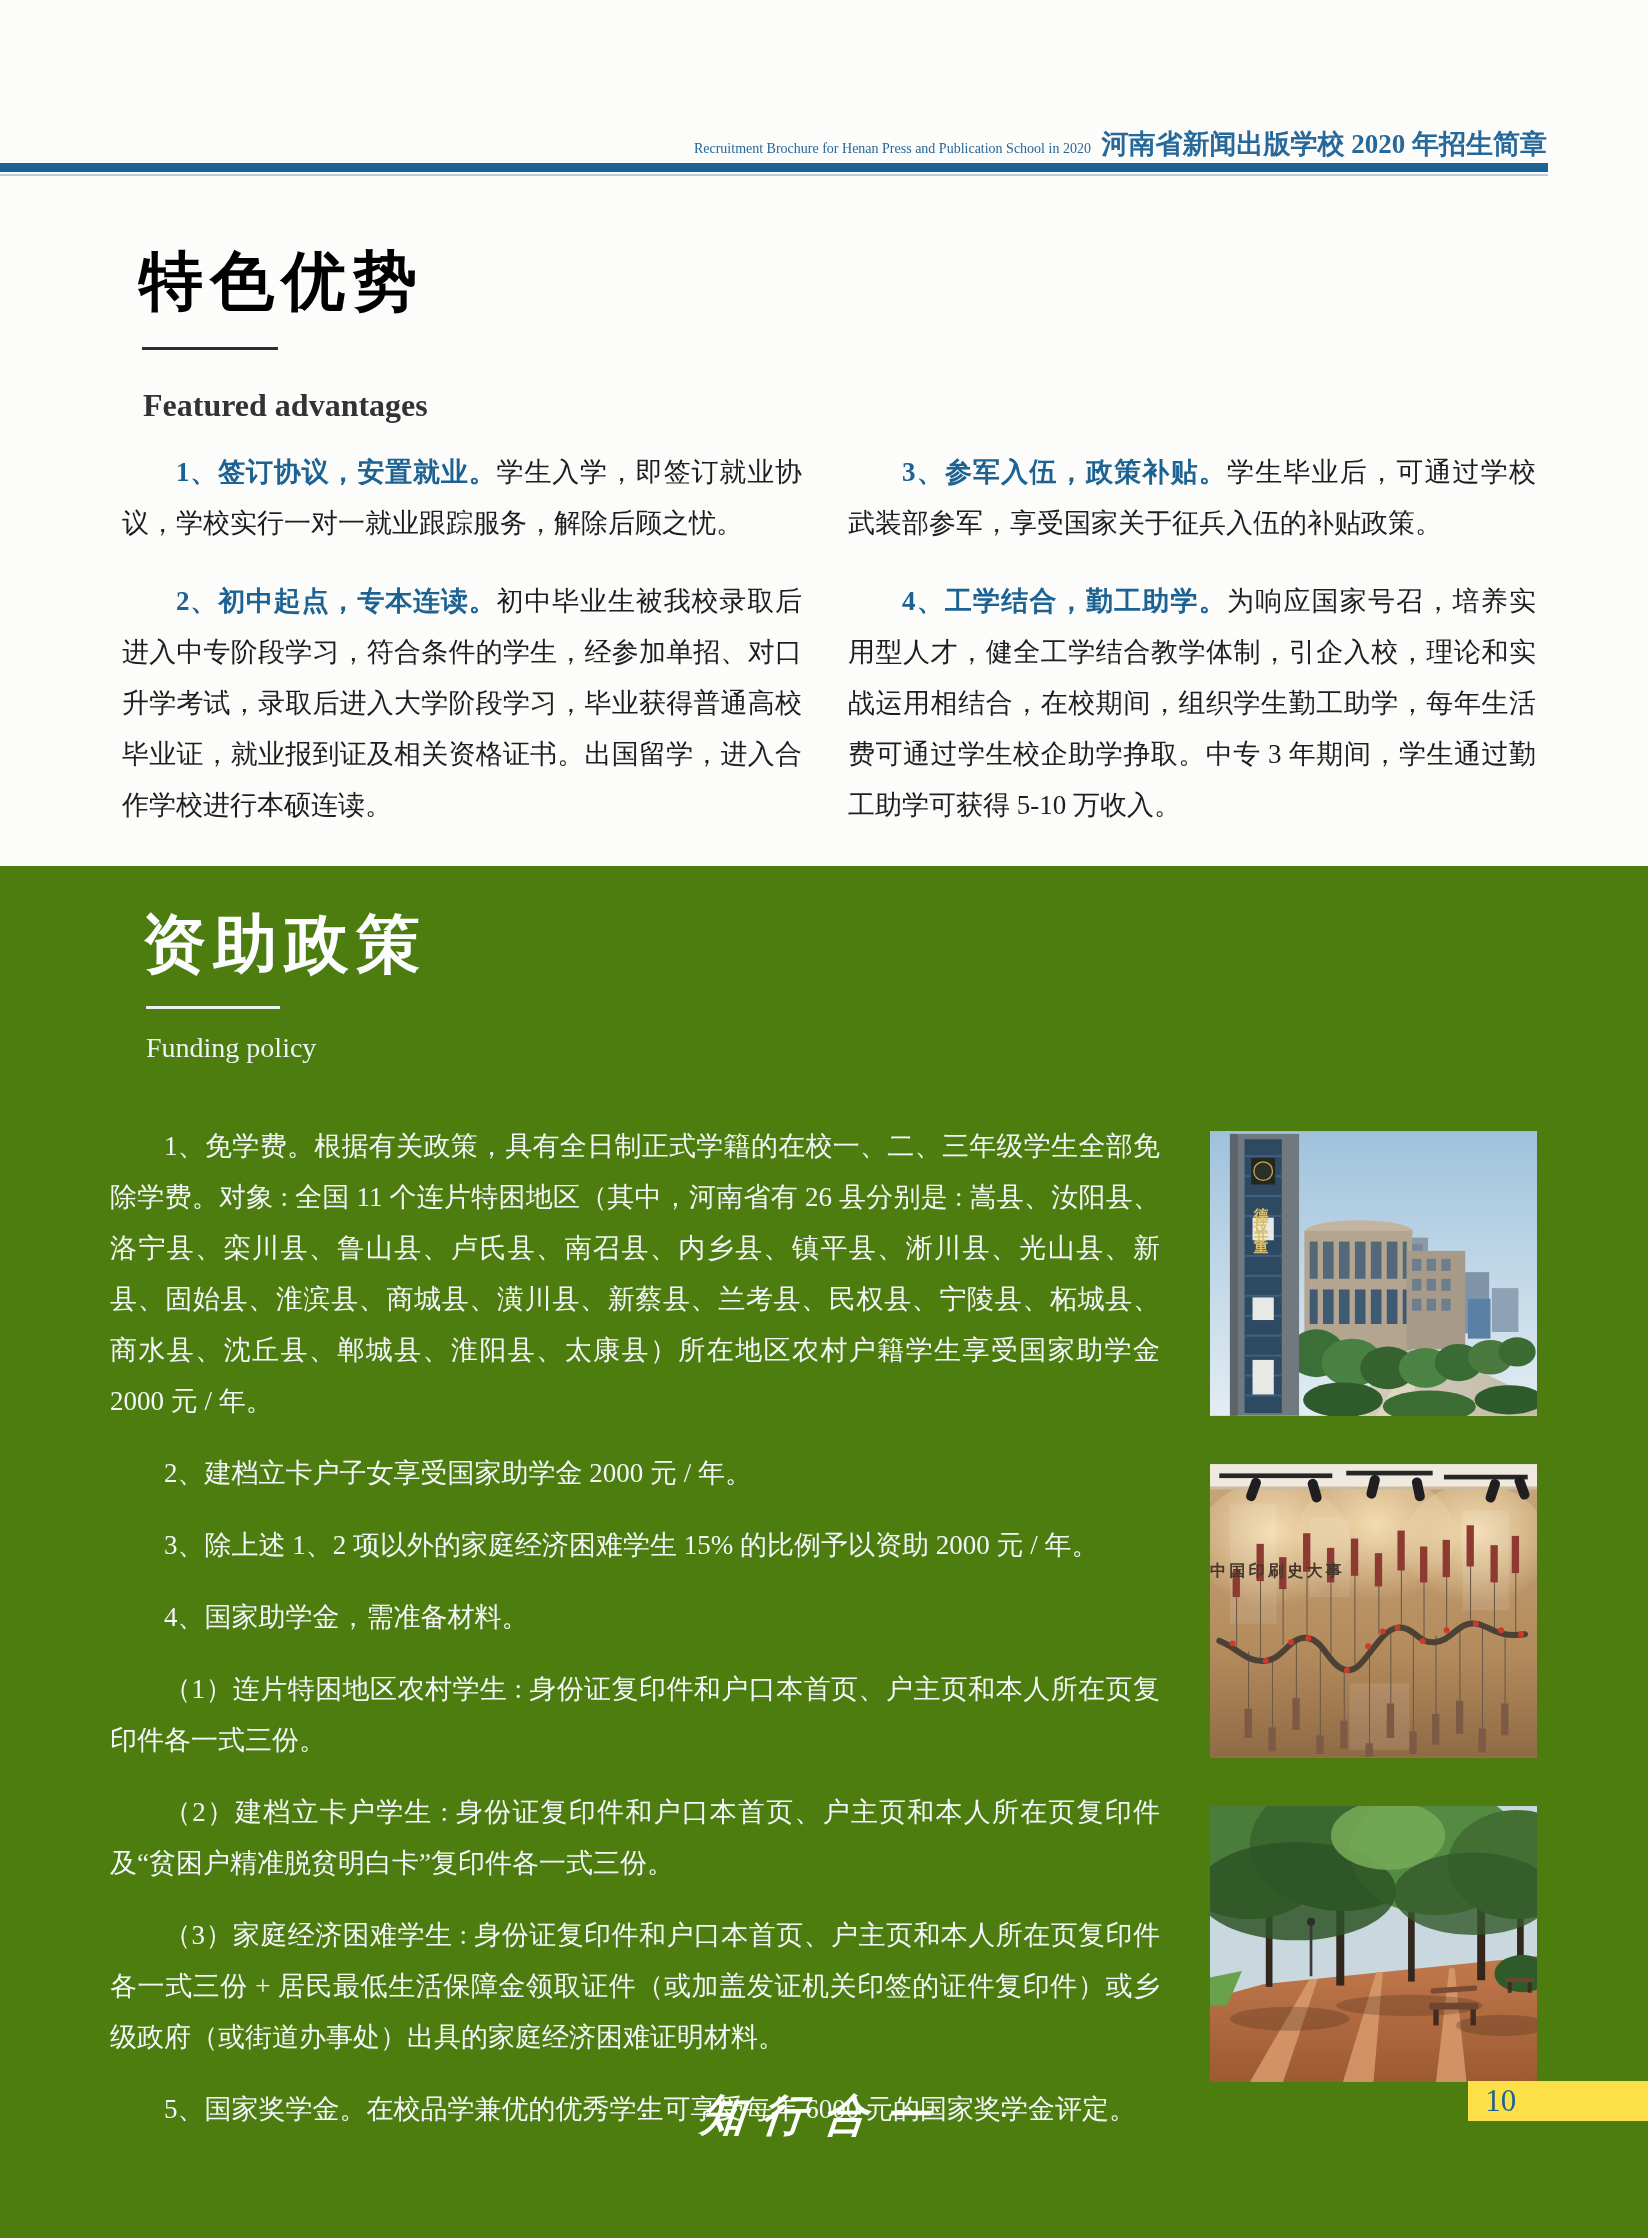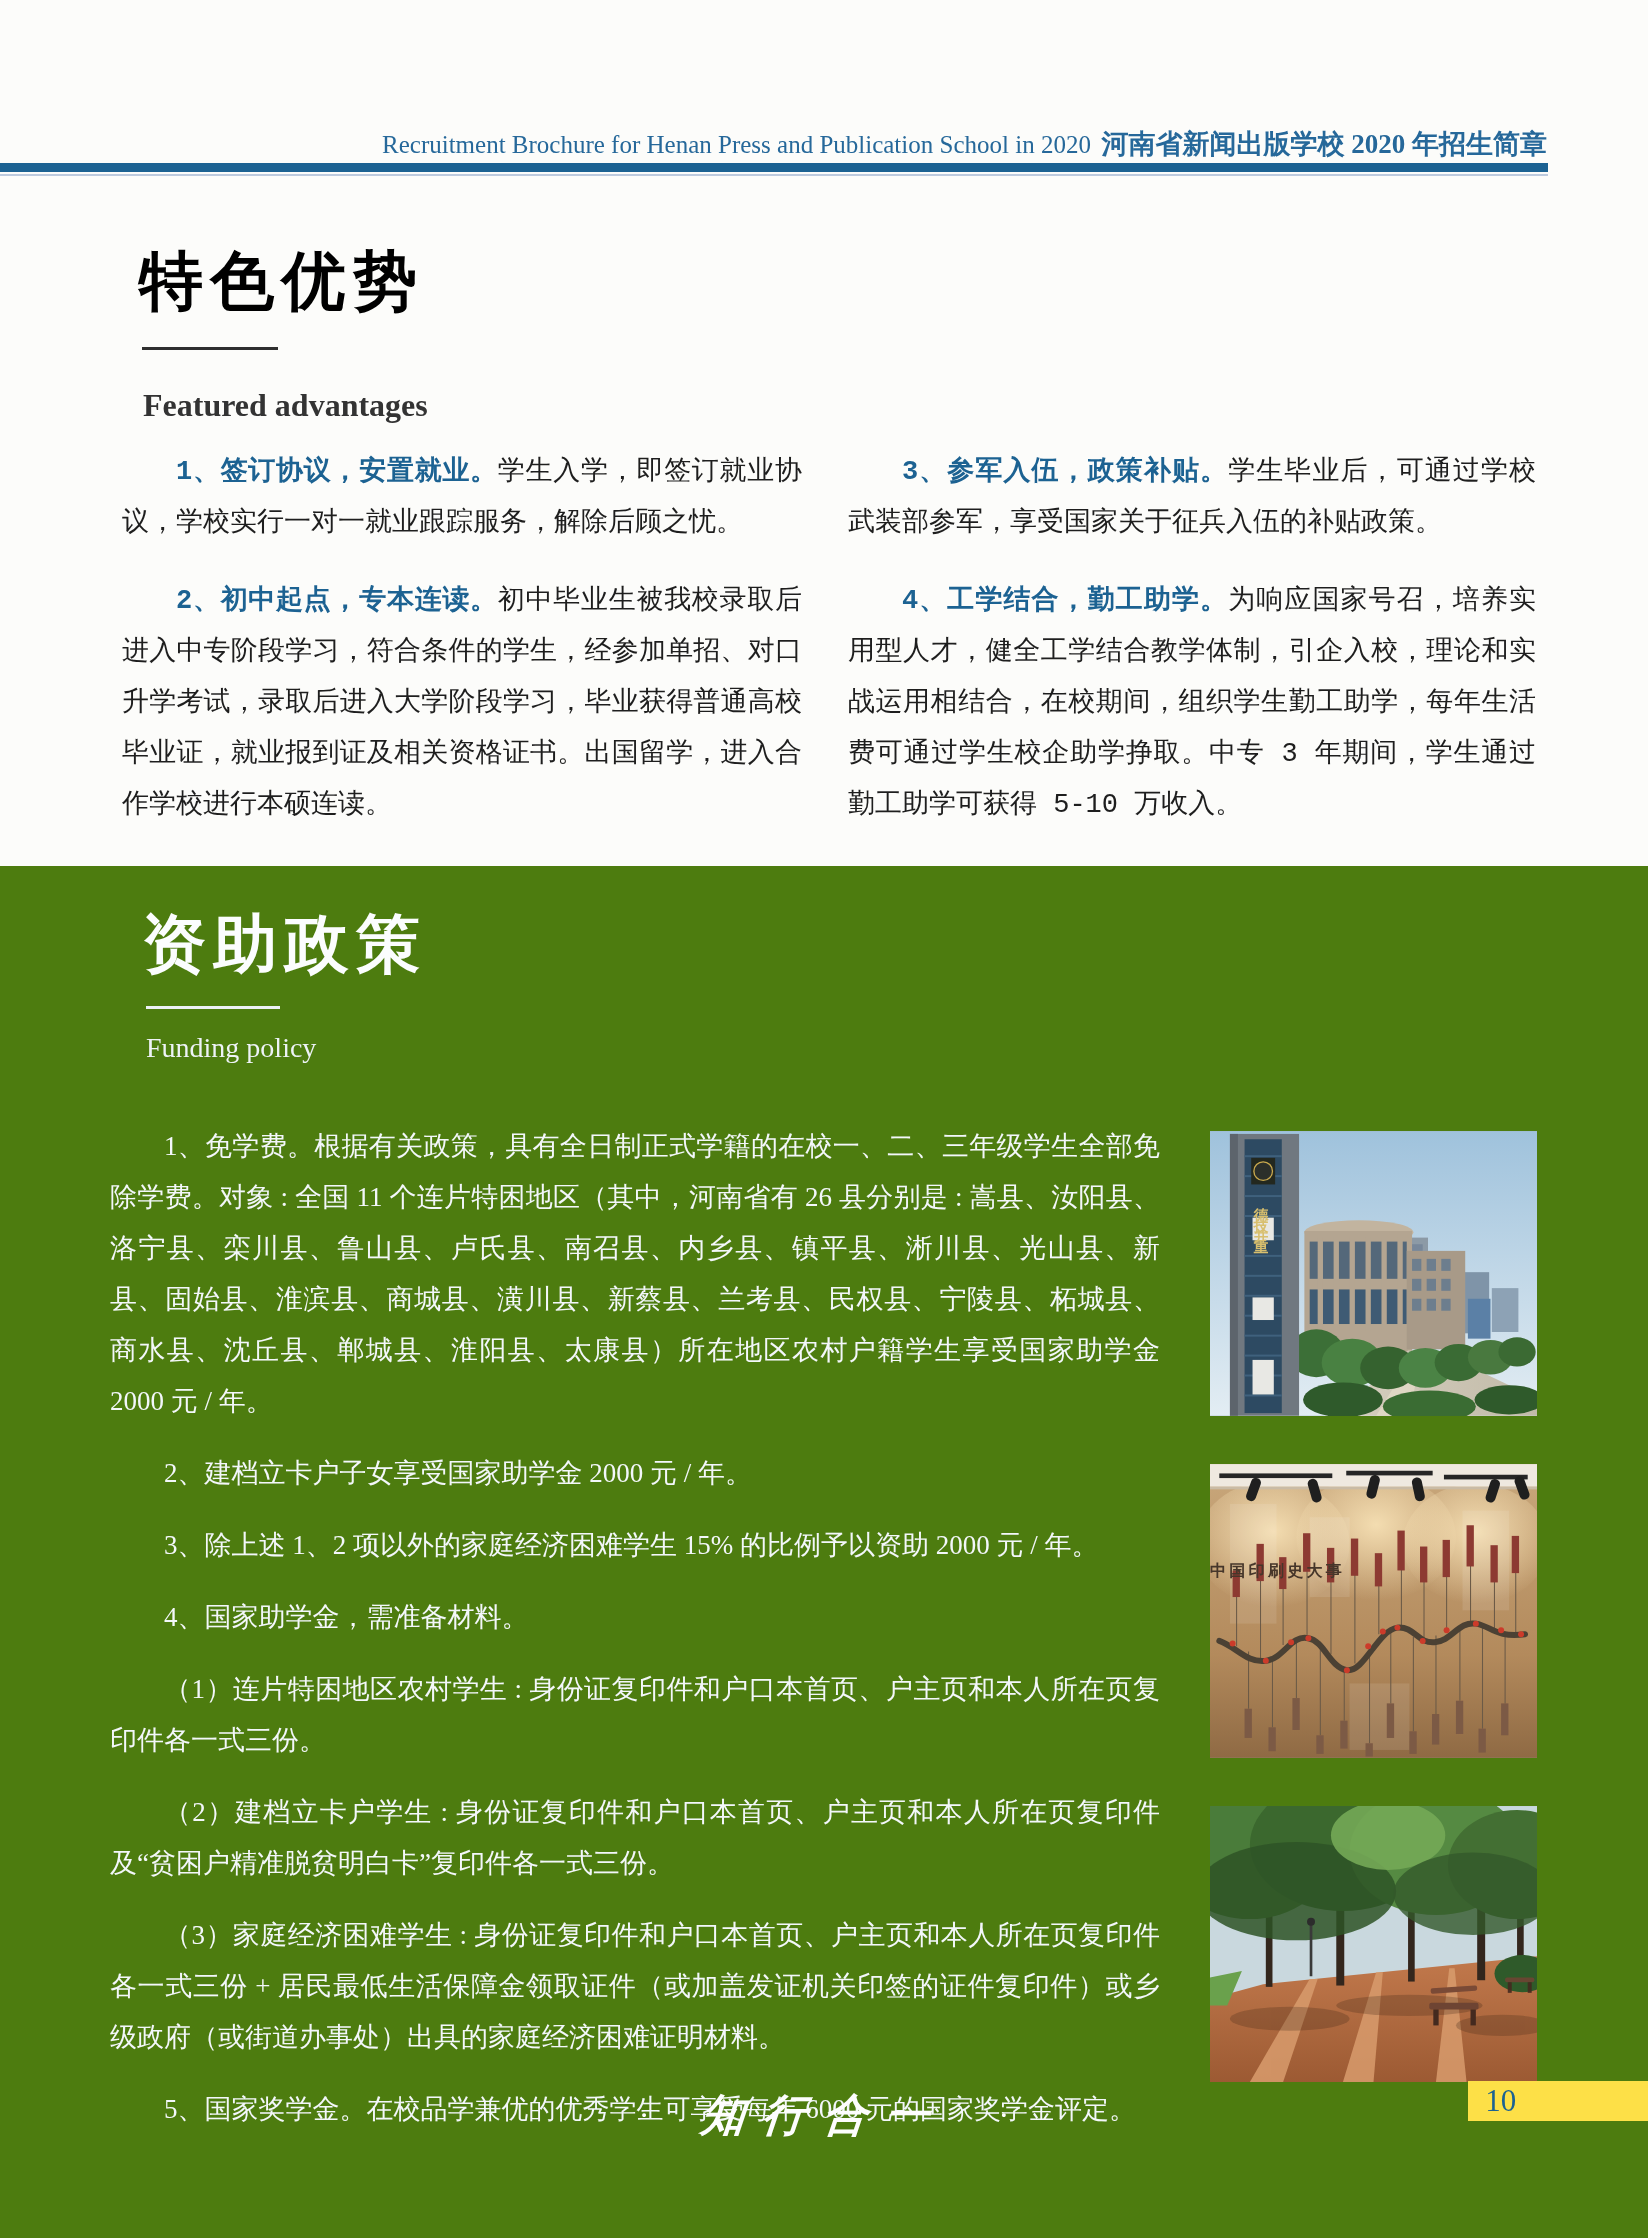--- a/index.html
+++ b/index.html
@@ -2,30 +2,30 @@
 <html style="font-size:10.6px"><head>
 <meta charset="utf-8">
 <style>
   html,body{margin:0;padding:0;background:#e8e8e8;}
   .page{
     position:relative;width:1648px;height:2239px;background:#fcfcfa;overflow:hidden;
     font-family:"Liberation Serif","DejaVu Serif",serif;
   }
   
   .hdr{position:absolute;top:126px;right:101px;display:flex;align-items:baseline;gap:10.6px;color:#26689a;white-space:nowrap;}
-  .hdr-en{font-size:25px;}
+  .hdr-en{font-size:14px;}
   .hdr-zh{font-size:27px;font-weight:bold;}
   .hdr-bar{position:absolute;top:163px;left:0;width:1548px;height:8.6px;background:#1c6292;}
   .hdr-bar-light{position:absolute;top:174px;left:0;width:1548px;height:2px;background:#bdcade;}
   
   .adv-title{position:absolute;left:139px;top:238px;font-size:64px;font-weight:bold;color:#000000;letter-spacing:7.3px;}
   .adv-divider{position:absolute;left:142px;top:347px;width:136px;height:2.7px;background:#2f2f2f;}
   .adv-sub{position:absolute;left:143px;top:387px;font-size:32px;color:#333;font-weight:bold;}
   .col{position:absolute;top:447px;font-size:27px;line-height:51px;text-align:justify;color:#1e1e1e;}
-  .col p{margin:0 0 27px 0;text-indent:2em;font-family:Liberation Mono, monospace;}
+  .col p{margin:0 0 27px 0;text-indent:2em;}
   .col-left{left:122px;width:680px;}
   .col-right{left:848px;width:688px;}
   .lead{color:#1c6292;font-weight:bold;}
   
   .funding{position:absolute;left:0;top:866px;width:1648px;height:1373px;background:#4d7c0f;}
   .fund-title{position:absolute;left:142px;top:35px;font-size:64px;font-weight:bold;color:#fbfdfe;letter-spacing:7.3px;}
   .fund-divider{position:absolute;left:146px;top:140px;width:134px;height:2.7px;background:#ecf1f5;}
   .fund-sub{position:absolute;left:146px;top:166px;font-size:28px;color:#eef3f7;}
   .fund-text{position:absolute;left:110px;top:255px;width:1050px;font-size:27px;line-height:51px;color:#f3f7fa;text-align:justify;}
   .fund-text p{margin:0 0 21px 0;text-indent:2em;}

